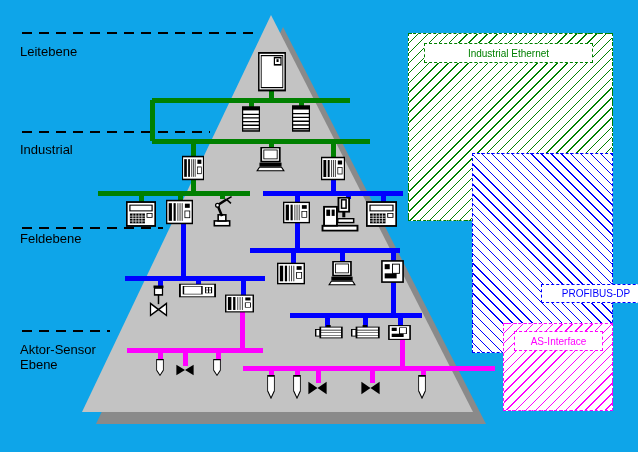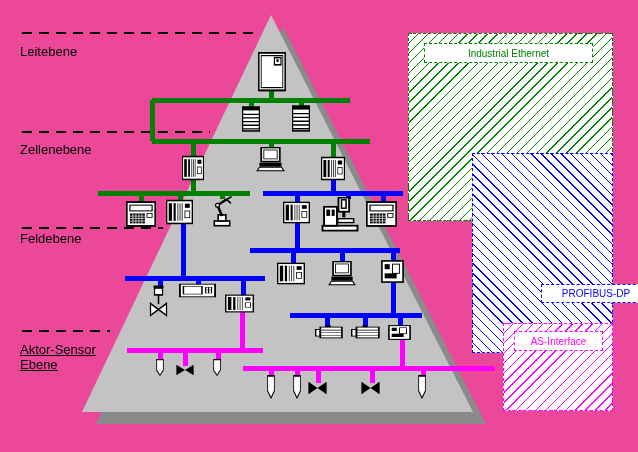--- a/index.html
+++ b/index.html
@@ -1,16 +1,16 @@
 <!DOCTYPE html>
 <html><head>
 <meta charset="utf-8">
 <style>
   html,body{margin:0;padding:0;background:#fff;}
-  .stage{position:relative;width:638px;height:452px;background:#ec4899;overflow:hidden;
+  .stage{position:relative;width:638px;height:452px;background:#0ea5e9;overflow:hidden;
          font-family:"Liberation Sans",sans-serif;}
   #diagram{position:absolute;left:0;top:0;}
   .lvl{position:absolute;font-size:13px;line-height:15px;color:#000;white-space:nowrap;}
   .legend-box{position:absolute;box-sizing:border-box;}
   .pill{position:absolute;box-sizing:border-box;background:#ffffff;display:flex;
         align-items:center;justify-content:center;font-size:10px;white-space:nowrap;}
 </style>
 </head>
 <body>
 
@@ -240,23 +240,23 @@
       </svg>
     </svg>
 
   <div id="legend-boxes">
       <div class="legend-box" style="left: 408px; top: 33px; width: 205px; height: 188px; border: 1px dashed rgb(0, 128, 0); background-image: repeating-linear-gradient(135deg, rgb(255, 255, 255) 0px, rgb(255, 255, 255) 6px, rgb(0, 128, 0) 6px, rgb(0, 128, 0) 7px); background-color: rgb(255, 255, 255);"></div>
       <div class="legend-box" style="left: 472px; top: 153px; width: 141px; height: 200px; border: 1px dashed rgb(0, 0, 255); background-image: repeating-linear-gradient(45deg, rgb(255, 255, 255) 0px, rgb(255, 255, 255) 6px, rgb(0, 0, 255) 6px, rgb(0, 0, 255) 7px); background-color: rgb(255, 255, 255);"></div>
       <div class="legend-box" style="left: 503px; top: 323px; width: 110px; height: 88px; border: 1px dashed rgb(255, 0, 255); background-image: repeating-linear-gradient(135deg, rgb(255, 255, 255) 0px, rgb(255, 255, 255) 6px, rgb(255, 0, 255) 6px, rgb(255, 0, 255) 7px); background-color: rgb(255, 255, 255);"></div>
     </div>
 
   <div class="lvl" style="left: 20px; top: 44px;"><span>Leitebene</span></div>
-  <div class="lvl" style="left: 20px; top: 142px;"><span>Zellenebene</span></div>
+  <div class="lvl" style="left: 20px; top: 142px;"><span>Industrial</span></div>
   <div class="lvl" style="left: 20px; top: 231px;"><span>Feldebene</span></div>
-  <div class="lvl" style="left: 20px; top: 342px; text-decoration: underline;"><span>Aktor-Sensor</span><br><span>Ebene</span></div>
+  <div class="lvl" style="left: 20px; top: 342px;"><span>Aktor-Sensor</span><br><span>Ebene</span></div>
 
   <div class="pill" style="left: 424px; top: 43px; width: 169px; height: 20px; border: 1px dashed rgb(0, 128, 0); color: rgb(0, 128, 0);">
       <span>Industrial Ethernet</span>
     </div>
   <div class="pill" style="left: 493px; top: 284px; width: 110px; height: 19px; border: 1px dashed rgb(0, 0, 255); color: rgb(0, 0, 255); margin-left: 48px;">
       <span>PROFIBUS-DP</span>
     </div>
   <div class="pill" style="left: 514px; top: 331px; width: 89px; height: 20px; border: 1px dashed rgb(255, 0, 255); color: rgb(255, 0, 255);">
       <span>AS-Interface</span>
     </div>

